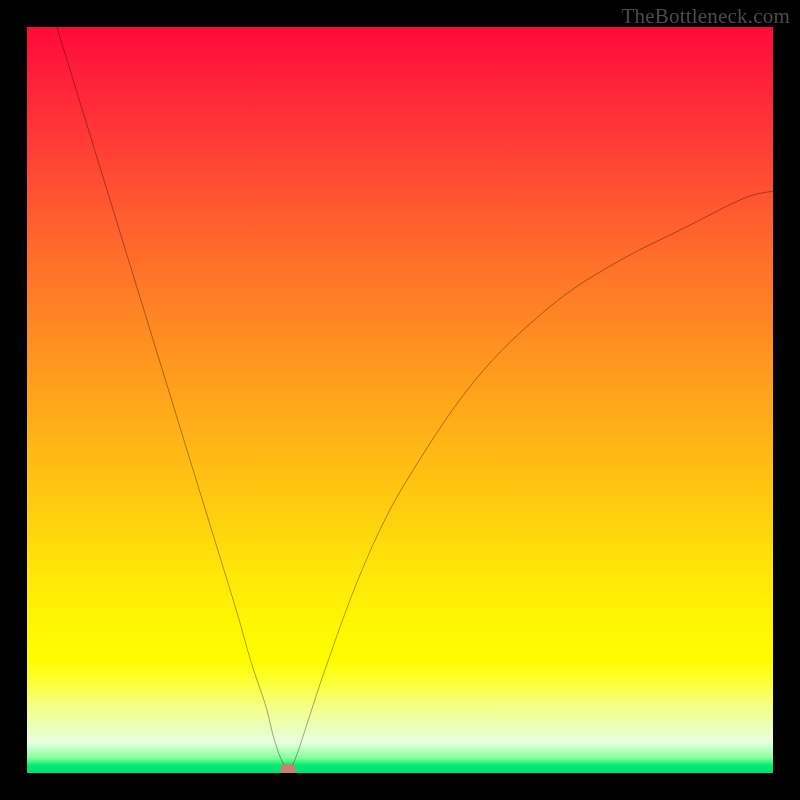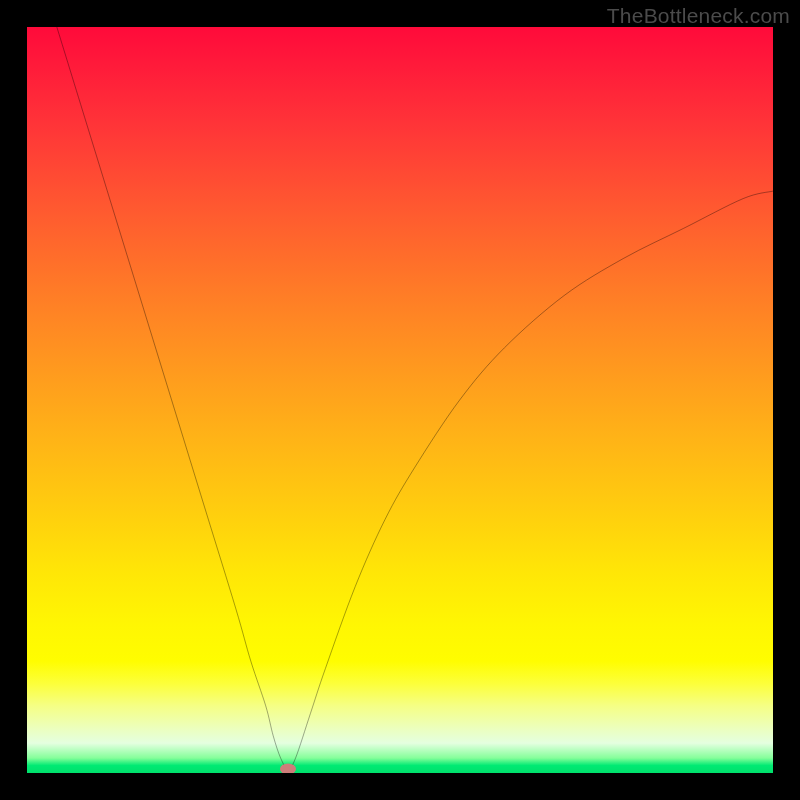--- a/index.html
+++ b/index.html
@@ -9,20 +9,21 @@
     height: 800px;
     background: #000;
     font-family: Arial, Helvetica, sans-serif;
     overflow: hidden;
   }
   .frame {
     position: relative;
     width: 800px;
     height: 800px;
     background: #000;
+    font-family: Liberation Serif, serif;
   }
   .plot {
     position: absolute;
     left: 27px;
     top: 27px;
     width: 746px;
     height: 746px;
     overflow: hidden;
   }
   .gradient {

